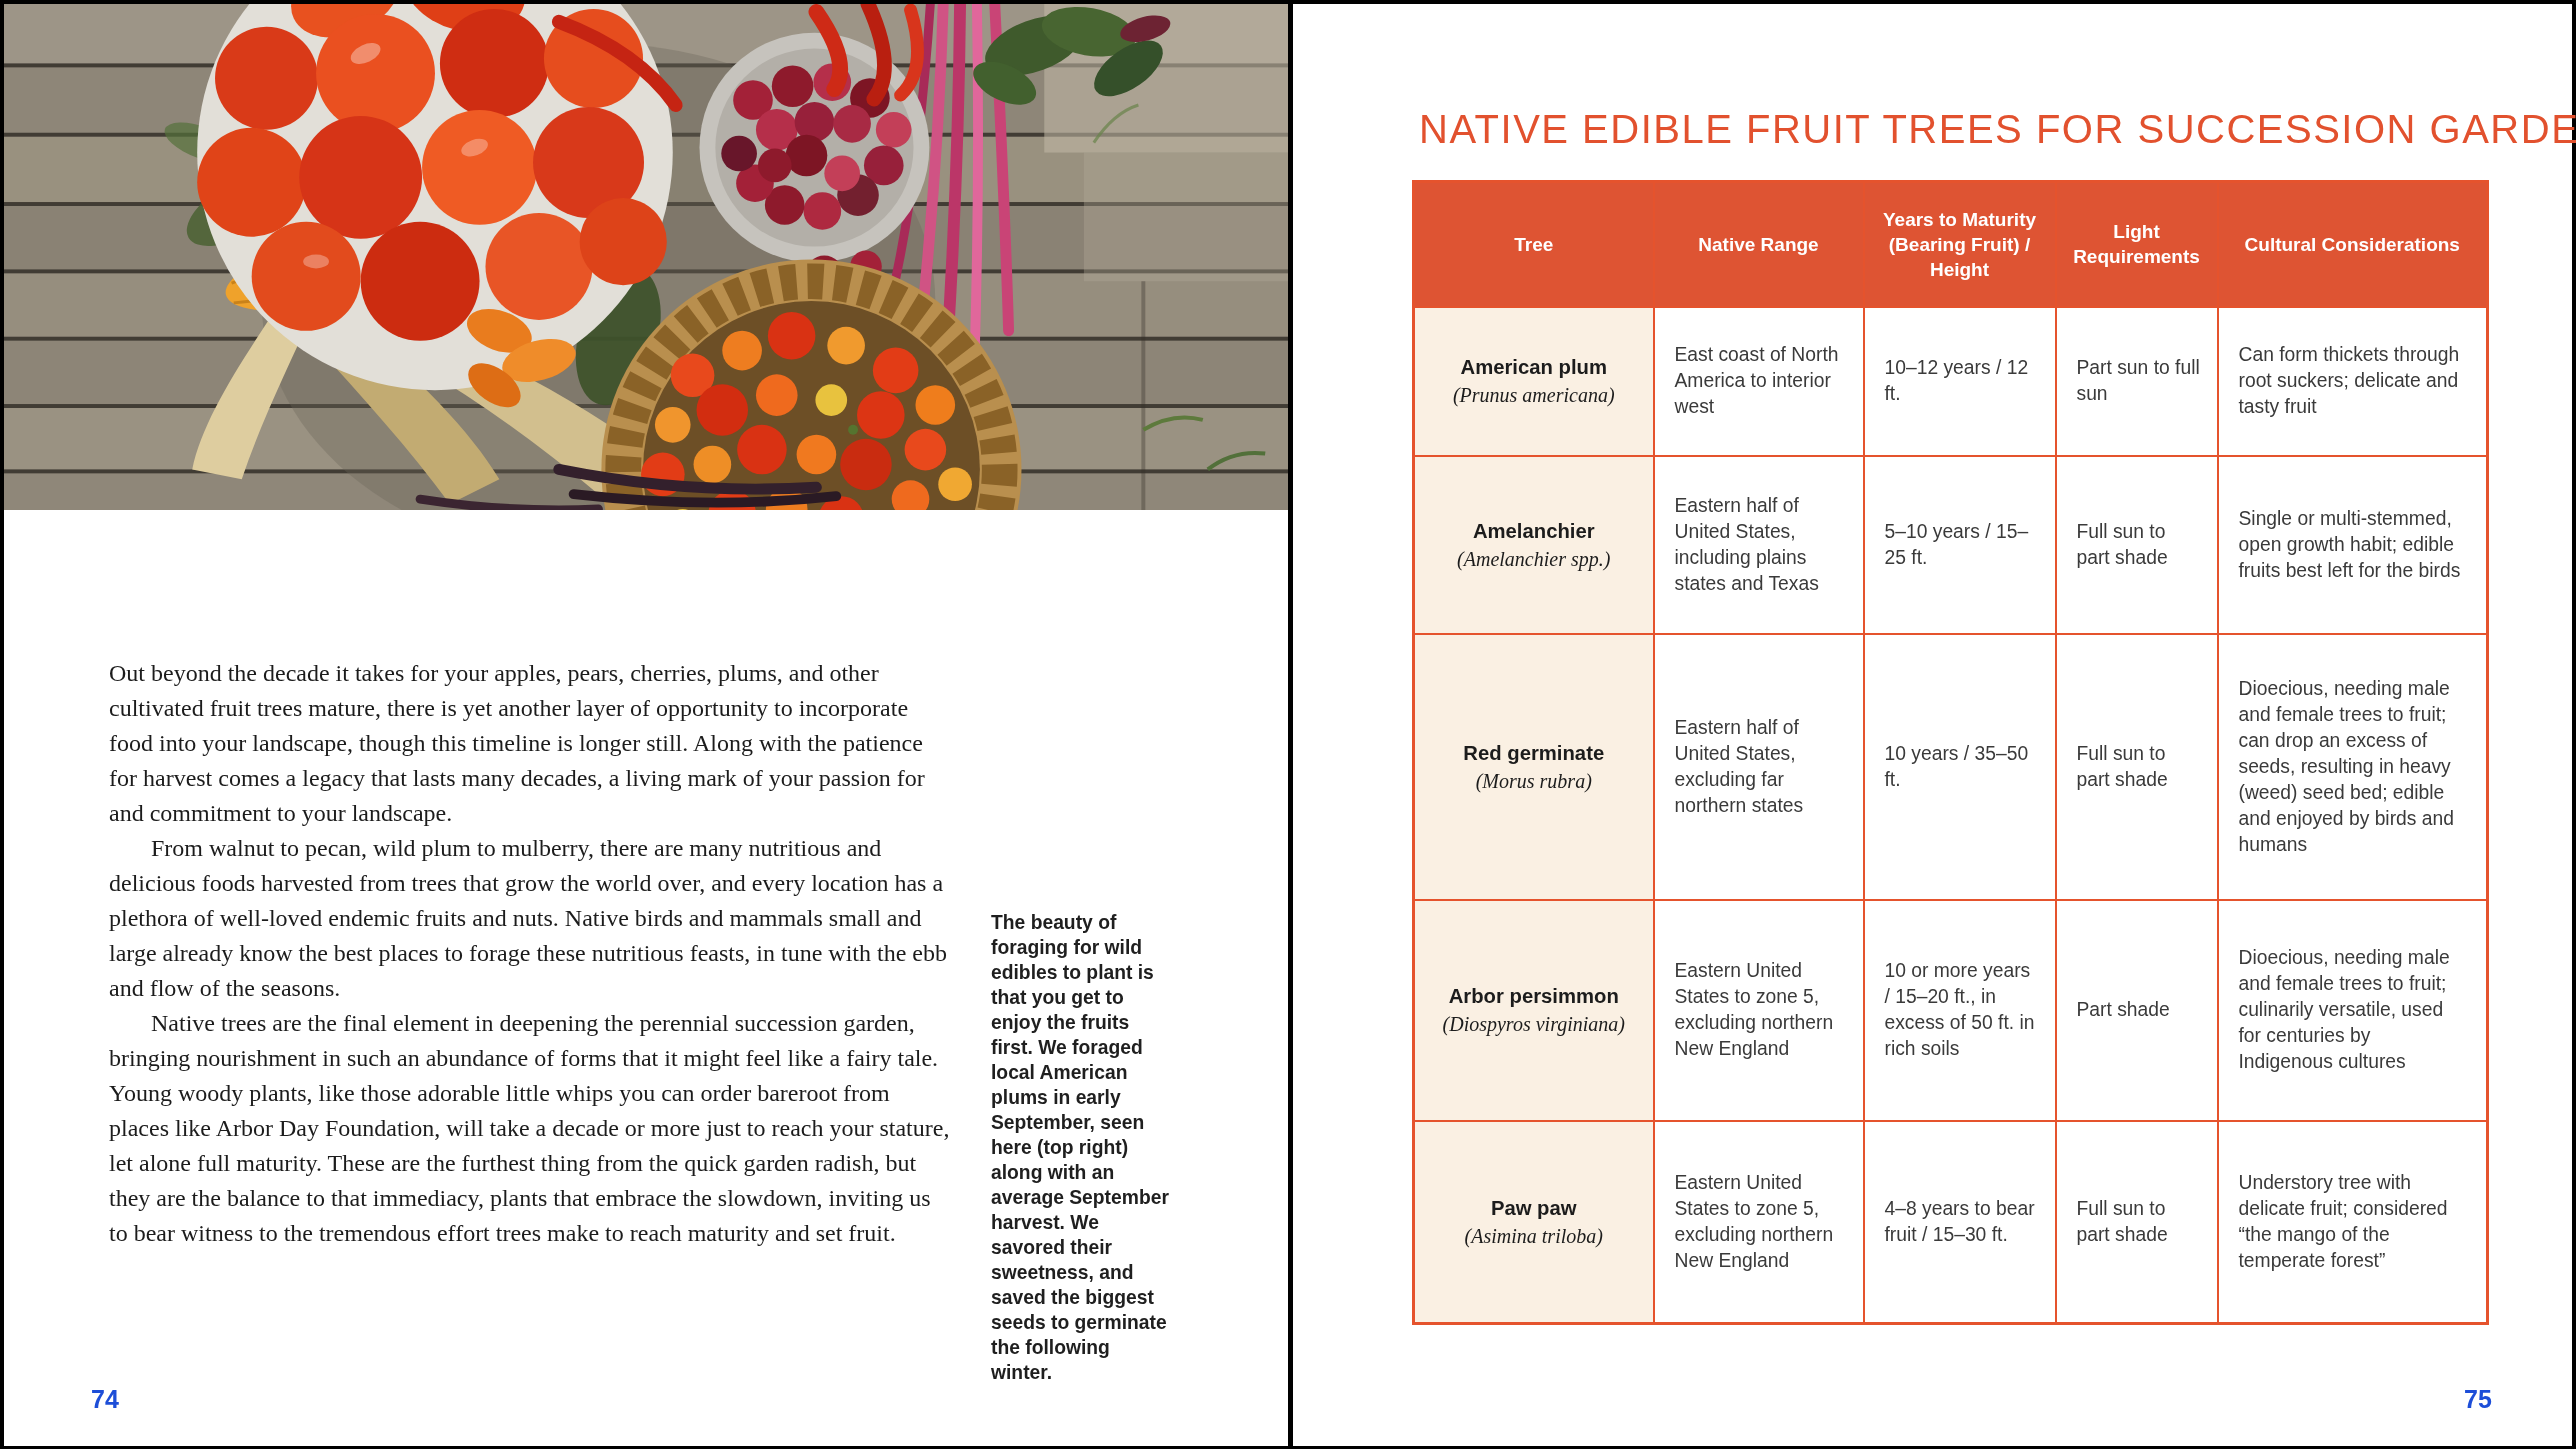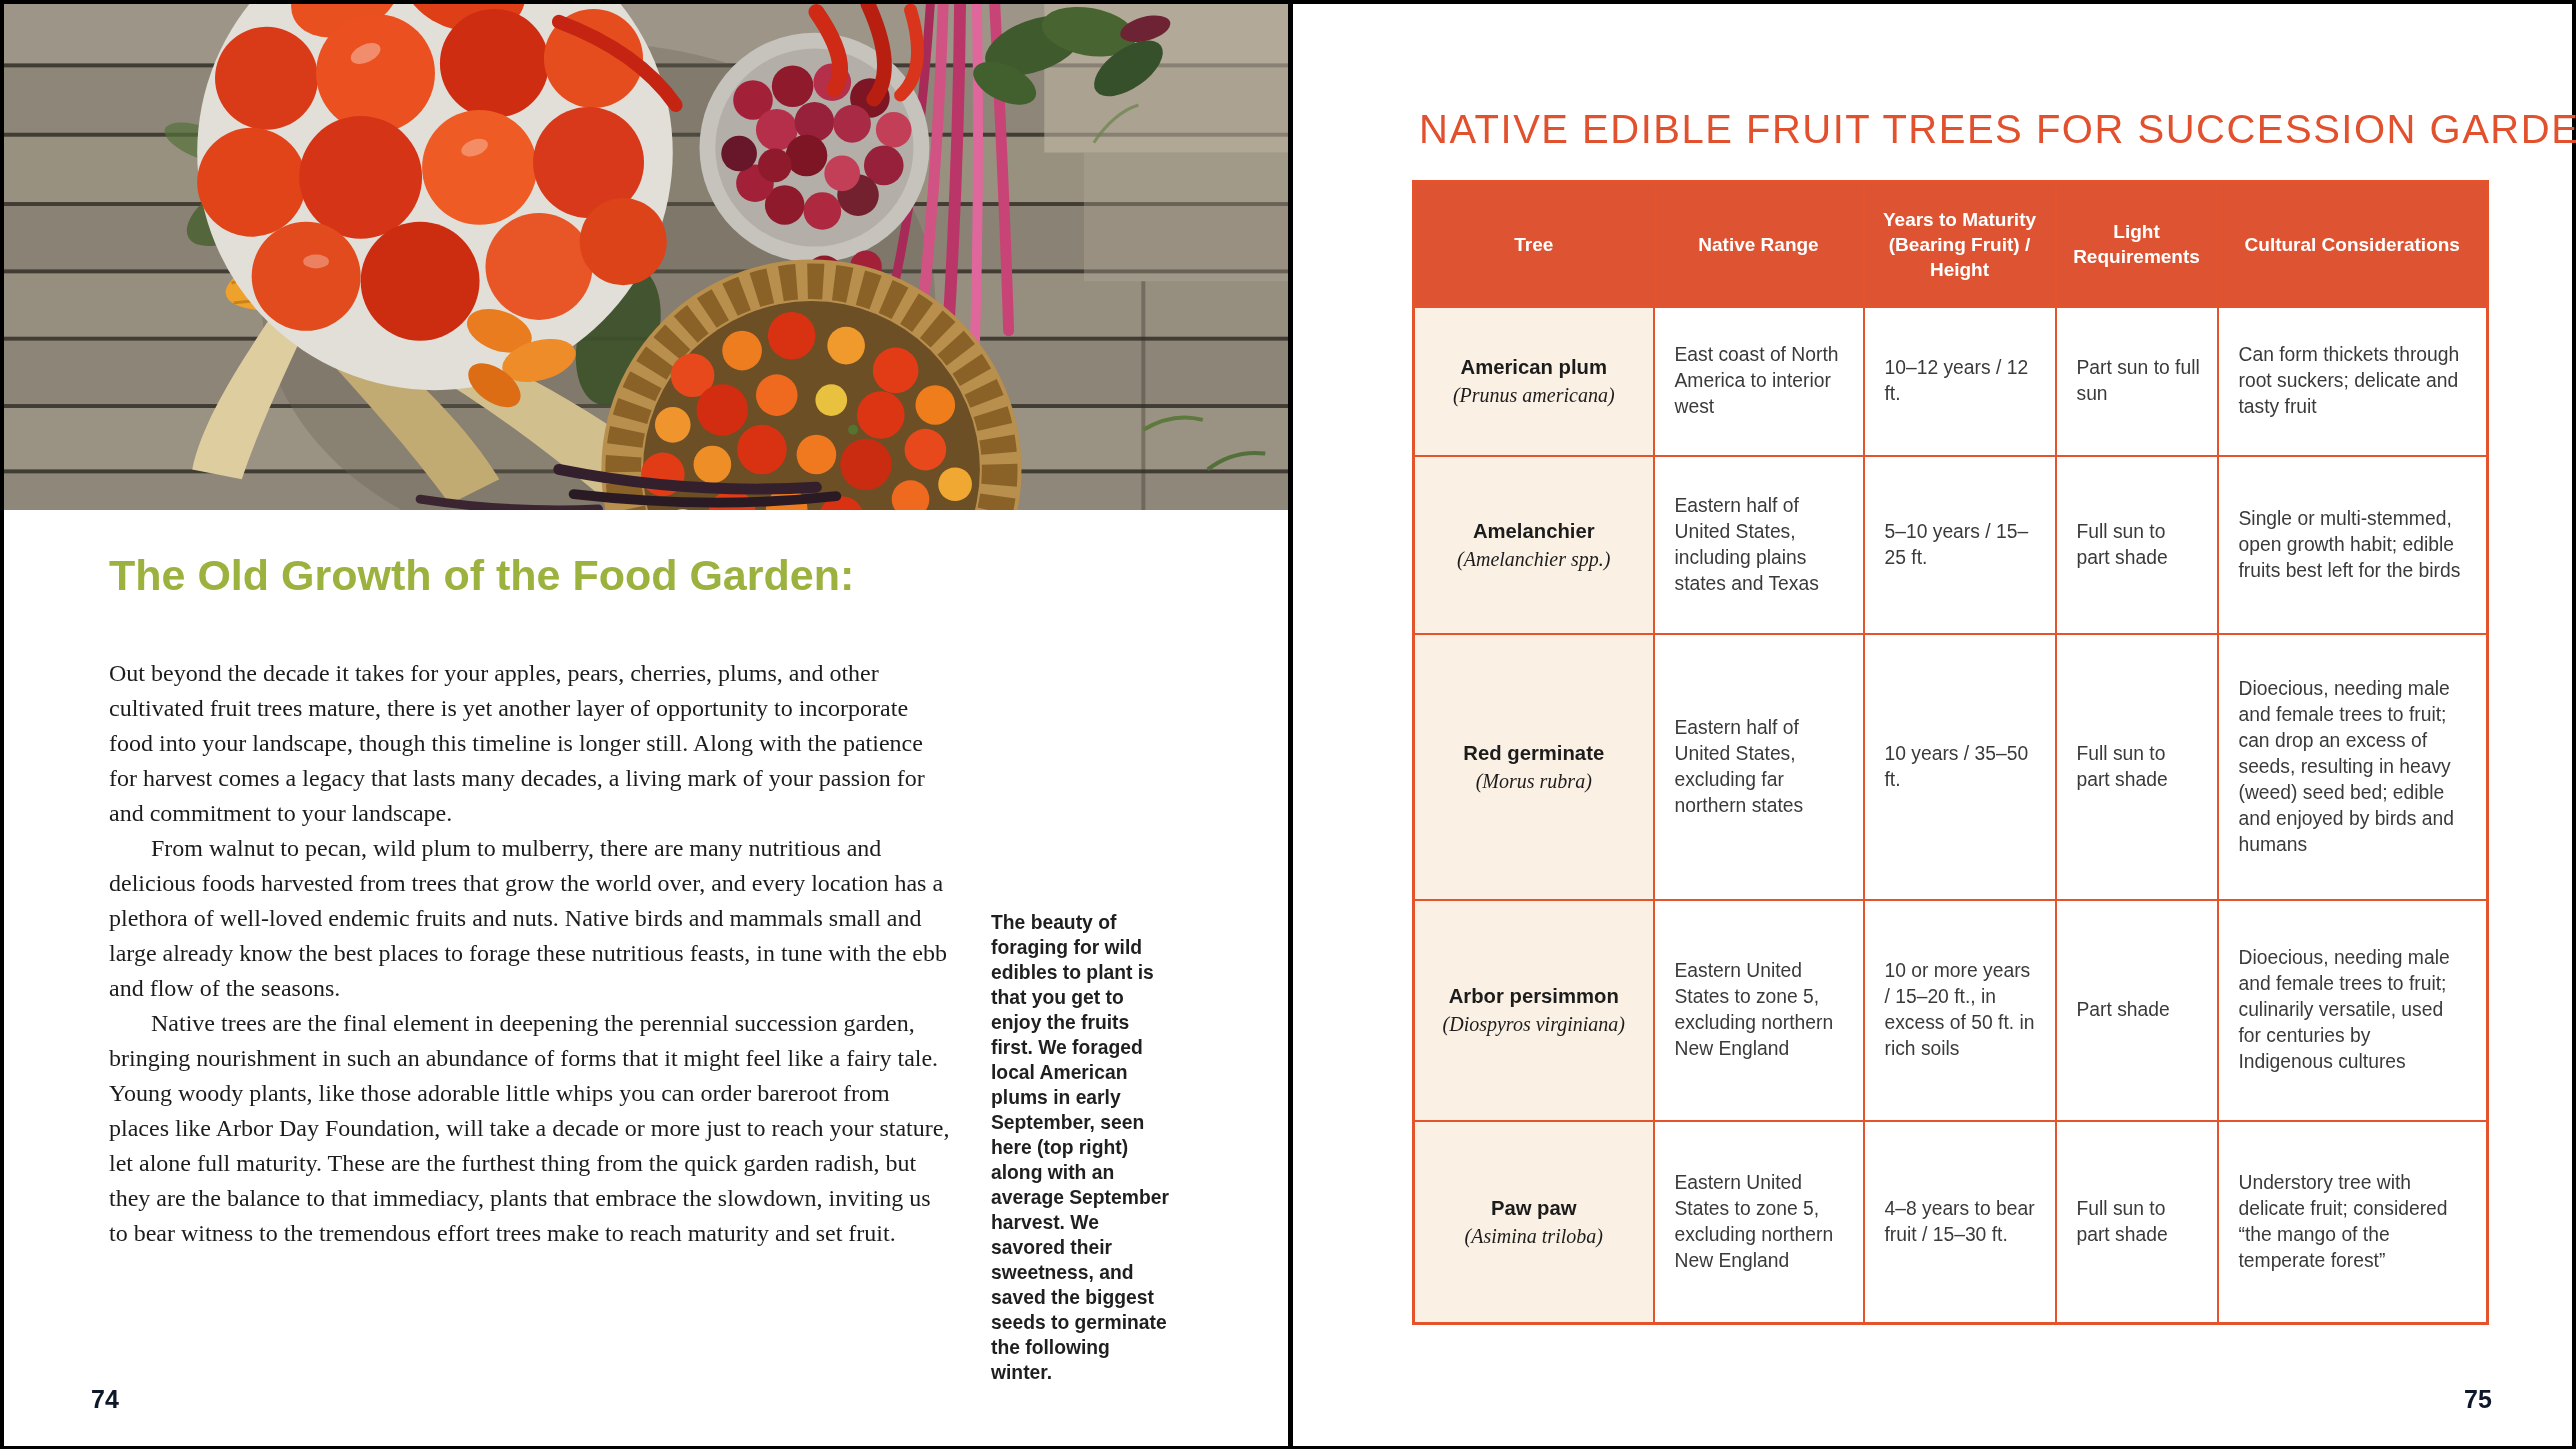--- a/index.html
+++ b/index.html
@@ -24,21 +24,21 @@
            font-family:"Liberation Sans",sans-serif;font-weight:bold;
            font-size:43px;line-height:57px;color:var(--heading_green);}
   .bodycopy{position:absolute;left:105px;top:652px;width:844px;
             font-family:"Liberation Serif",serif;font-size:24px;line-height:35px;
             color:var(--text_dark);}
   .bodycopy p.indent{text-indent:42px;}
   .caption{position:absolute;left:987px;top:906px;width:182px;
            font-family:"Liberation Sans",sans-serif;font-weight:bold;
            font-size:19.3px;line-height:25px;color:#1f1f1f;}
   .pagenum{position:absolute;font-family:"Liberation Sans",sans-serif;
-           font-weight:bold;font-size:25px;color:#0f172a;}
+           font-weight:bold;font-size:25px;color:#1d4ed8;}
   .pagenum-left{left:87px;top:1381px;}
   .pagenum-right{left:1171px;top:1381px;}
 
   
   .table-title{position:absolute;left:126px;top:103px;width:1075px;
                font-size:40px;letter-spacing:1.5px;color:var(--accent_orange);
                white-space:nowrap;}
   table.fruit{position:absolute;left:119px;top:176px;width:1075px;
               border-collapse:collapse;table-layout:fixed;
               border:3px solid var(--table_border);}
@@ -228,21 +228,20 @@
       </g>
 
       <g fill="none">
         <path d="M1150,430 q30,-18 60,-10" stroke="#5d7a3c" stroke-width="4"></path>
         <path d="M1215,470 q26,-20 58,-16" stroke="#52703a" stroke-width="4"></path>
         <path d="M1100,140 q20,-30 45,-38" stroke="#68834a" stroke-width="3" opacity="0.7"></path>
       </g>
     </svg>
 
     <div class="heading">
-      <div>The Old Growth of the Food Garden:</div>
     </div>
 
     <div class="bodycopy">
       <p>Out beyond the decade it takes for your apples, pears, cherries, plums, and other cultivated fruit trees mature, there is yet another layer of opportunity to incorporate food into your landscape, though this timeline is longer still. Along with the patience for harvest comes a legacy that lasts many decades, a living mark of your passion for and commitment to your landscape.</p>
       <p class="indent">From walnut to pecan, wild plum to mulberry, there are many nutritious and delicious foods harvested from trees that grow the world over, and every location has a plethora of well-loved endemic fruits and nuts. Native birds and mammals small and large already know the best places to forage these nutritious feasts, in tune with the ebb and flow of the seasons.</p>
       <p class="indent">Native trees are the final element in deepening the perennial succession garden, bringing nourishment in such an abundance of forms that it might feel like a fairy tale. Young woody plants, like those adorable little whips you can order bareroot from places like Arbor Day Foundation, will take a decade or more just to reach your stature, let alone full maturity. These are the furthest thing from the quick garden radish, but they are the balance to that immediacy, plants that embrace the slowdown, inviting us to bear witness to the tremendous effort trees make to reach maturity and set fruit.</p>
     </div>
 
     <div class="caption">The beauty of foraging for wild edibles to plant is that you get to enjoy the fruits first. We foraged local American plums in early September, seen here (top right) along with an average September harvest. We savored their sweetness, and saved the biggest seeds to germinate the following winter.</div>
 

